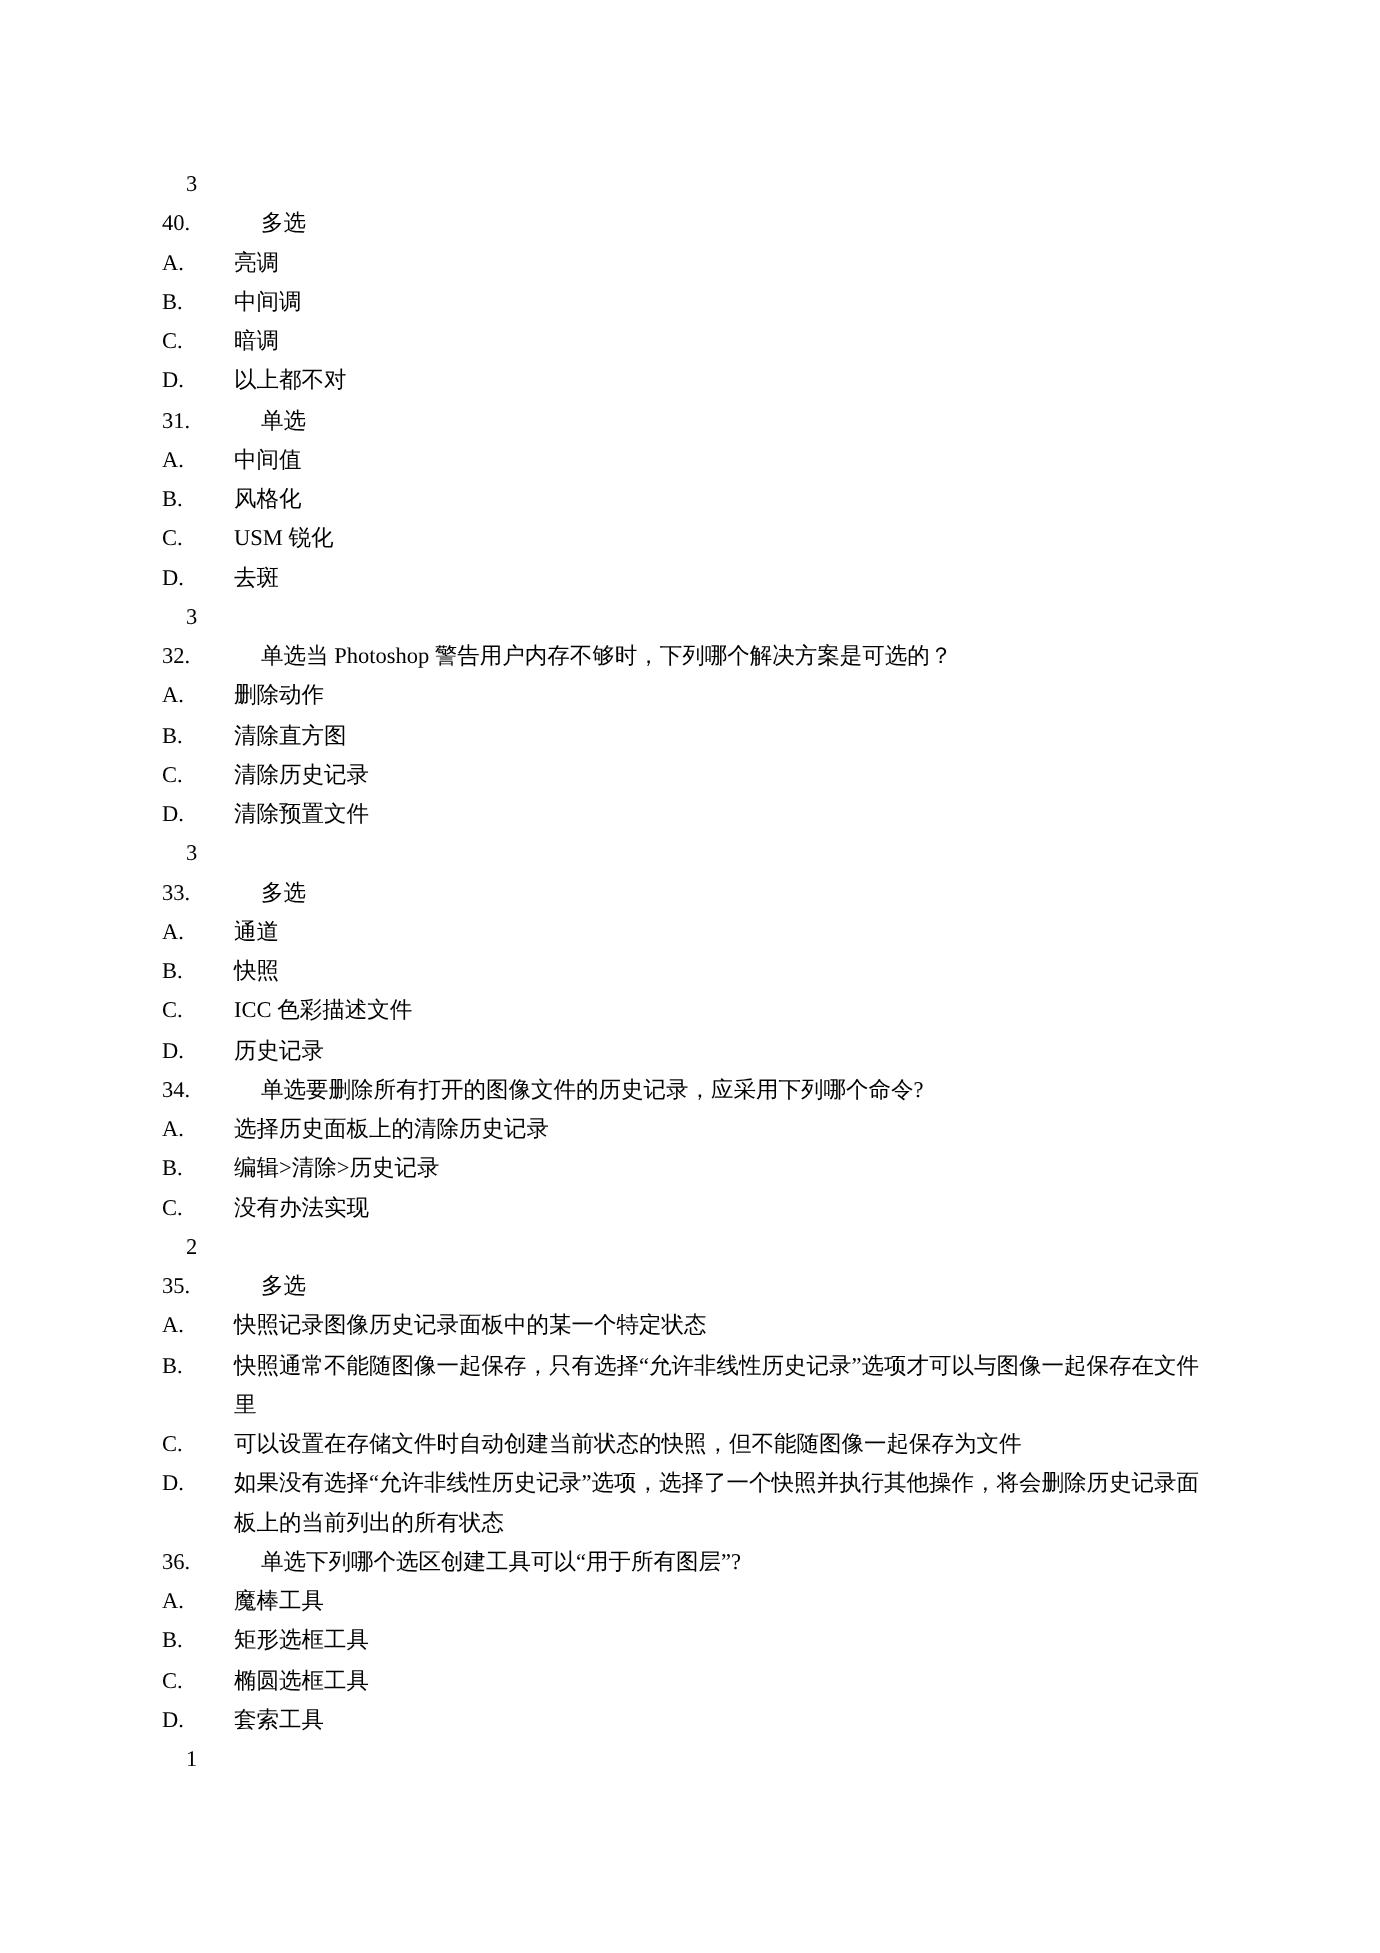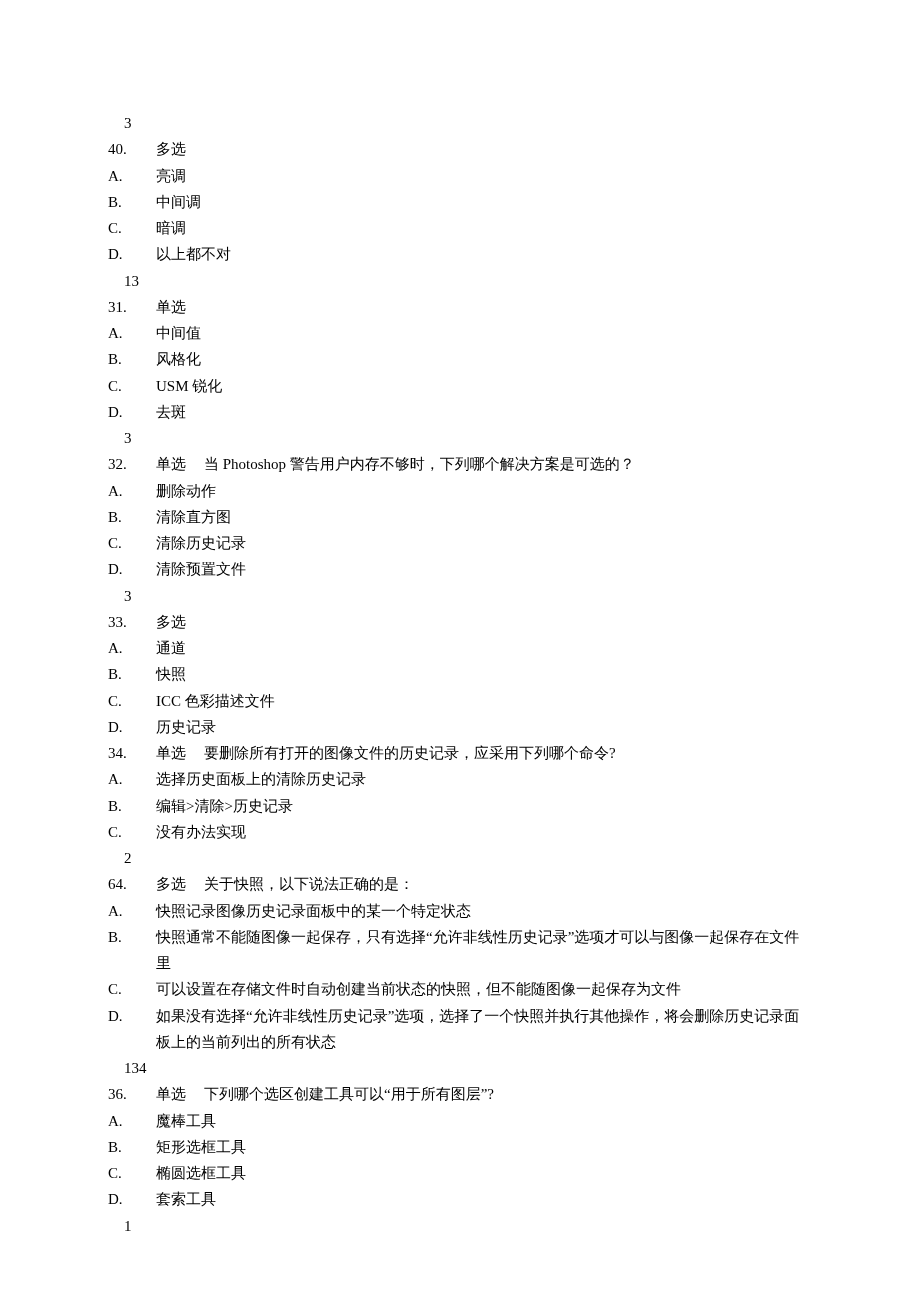--- a/index.html
+++ b/index.html
@@ -21,20 +21,21 @@
     padding-left: 16px;
   }
   .q-line {
     display: flex;
   }
   .q-num {
     min-width: 48px;
   }
   .q-type {
     min-width: 48px;
+    text-align: right;
   }
   .opt-line {
     display: flex;
   }
   .opt-label {
     min-width: 48px;
   }
   .opt-text {
     flex: 1;
   }
@@ -59,21 +60,20 @@
           <span class="opt-text">中间调</span>
         </div>
         <div class="opt-line">
           <span class="opt-label">C.</span>
           <span class="opt-text">暗调</span>
         </div>
         <div class="opt-line">
           <span class="opt-label">D.</span>
           <span class="opt-text">以上都不对</span>
         </div>
-        <div class="ans">13</div>
       </div>
       <div>
         <div class="q-line">
           <span class="q-num">31.</span>
           <span class="q-type">单选</span>
         </div>
         <div class="opt-line">
           <span class="opt-label">A.</span>
           <span class="opt-text">中间值</span>
         </div>
@@ -152,41 +152,39 @@
           <span class="opt-text">编辑&gt;清除&gt;历史记录</span>
         </div>
         <div class="opt-line">
           <span class="opt-label">C.</span>
           <span class="opt-text">没有办法实现</span>
         </div>
         <div class="ans">2</div>
       </div>
       <div>
         <div class="q-line">
-          <span class="q-num">64.</span>
+          <span class="q-num">35.</span>
           <span class="q-type">多选</span>
-          <span>关于快照，以下说法正确的是：</span>
         </div>
         <div class="opt-line">
           <span class="opt-label">A.</span>
           <span class="opt-text">快照记录图像历史记录面板中的某一个特定状态</span>
         </div>
         <div class="opt-line">
           <span class="opt-label">B.</span>
           <span class="opt-text">快照通常不能随图像一起保存，只有选择“允许非线性历史记录”选项才可以与图像一起保存在文件里</span>
         </div>
         <div class="opt-line">
           <span class="opt-label">C.</span>
           <span class="opt-text">可以设置在存储文件时自动创建当前状态的快照，但不能随图像一起保存为文件</span>
         </div>
         <div class="opt-line">
           <span class="opt-label">D.</span>
           <span class="opt-text">如果没有选择“允许非线性历史记录”选项，选择了一个快照并执行其他操作，将会删除历史记录面板上的当前列出的所有状态</span>
         </div>
-        <div class="ans">134</div>
       </div>
       <div>
         <div class="q-line">
           <span class="q-num">36.</span>
           <span class="q-type">单选</span>
           <span>下列哪个选区创建工具可以“用于所有图层”?</span>
         </div>
         <div class="opt-line">
           <span class="opt-label">A.</span>
           <span class="opt-text">魔棒工具</span>

